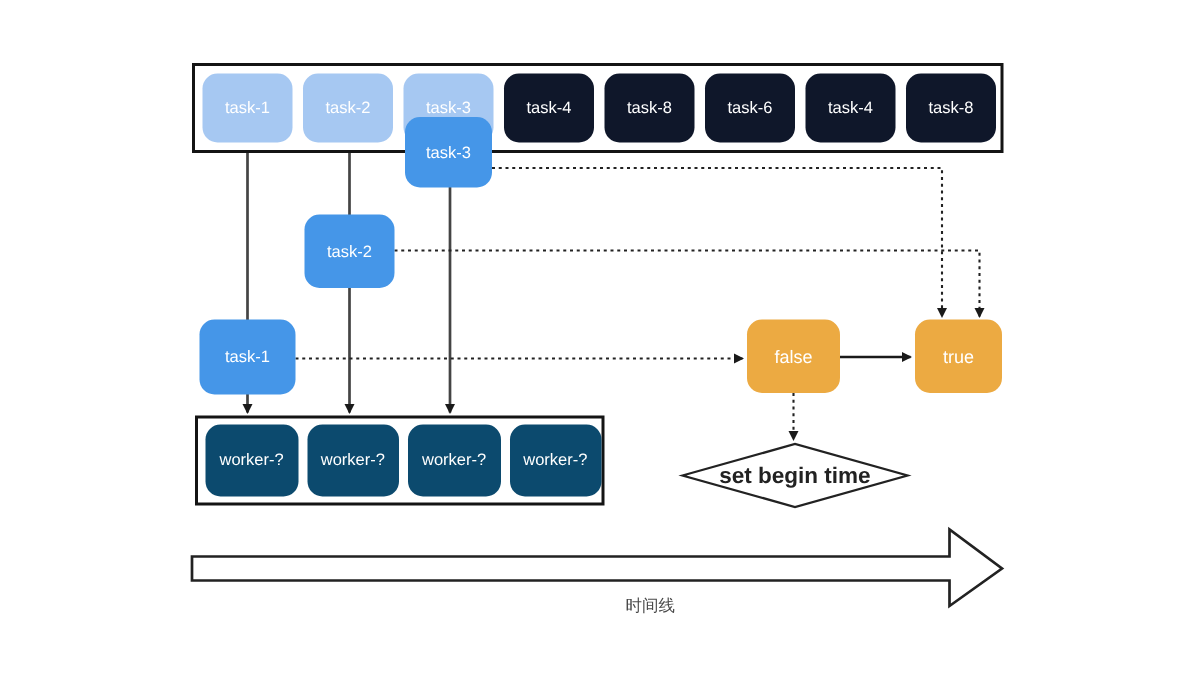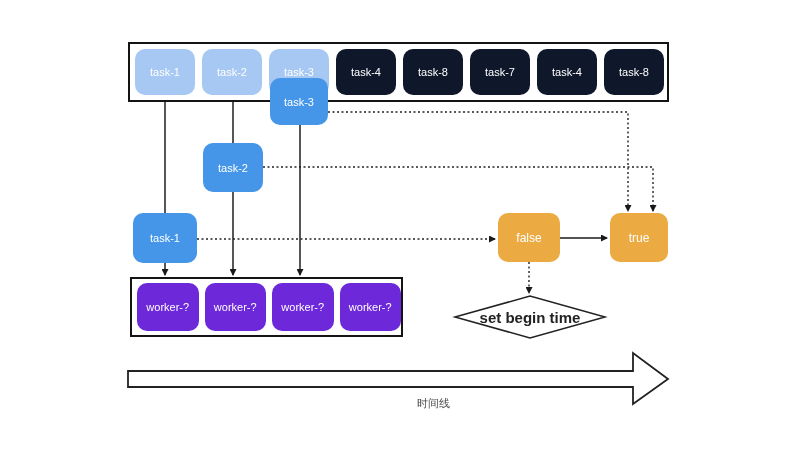--- a/index.html
+++ b/index.html
@@ -14,21 +14,21 @@
   }
   .queue{left:128px;top:42px;width:541px;height:60px;padding-left:5px;gap:7px;}
   .workerbox{left:130px;top:277px;width:273px;height:60px;padding-left:5px;gap:6px;}
   .node{
     display:flex;align-items:center;justify-content:center;
     color:#ffffff;font-size:11px;font-weight:500;border-radius:10px;
     box-sizing:border-box;
   }
   .qtask{width:60px;height:46px;background:#0f172a;}
   .qtask.light{background:#a6c8f2;}
-  .wnode{width:62px;height:48px;background:#6d28d9;}
+  .wnode{width:62px;height:48px;background:#0c4a6e;}
   .abs{position:absolute;z-index:3;}
   .dtask{background:#4596e8;}
   .d3{left:270px;top:78px;width:58px;height:47px;}
   .d2{left:203px;top:143px;width:60px;height:49px;}
   .d1{left:133px;top:213px;width:64px;height:50px;}
   .onode{background:#ecaa42;font-size:12px;}
   .ofalse{left:498px;top:213px;width:62px;height:49px;}
   .otrue{left:610px;top:213px;width:58px;height:49px;}
   .diamond-label{
     position:absolute;left:455px;top:296px;width:150px;height:42px;z-index:3;
@@ -71,21 +71,21 @@
 
     <polygon points="128,371 633,371 633,353 668,379 633,404 633,387 128,387" fill="#ffffff" stroke="#222" stroke-width="1.8" stroke-linejoin="miter"></polygon>
   </svg>
 
   <div class="container queue">
     <div class="node qtask light">task-1</div>
     <div class="node qtask light">task-2</div>
     <div class="node qtask light">task-3</div>
     <div class="node qtask">task-4</div>
     <div class="node qtask">task-8</div>
-    <div class="node qtask">task-7</div>
+    <div class="node qtask">task-6</div>
     <div class="node qtask">task-4</div>
     <div class="node qtask">task-8</div>
   </div>
 
   <div class="node abs dtask d3">task-3</div>
   <div class="node abs dtask d2">task-2</div>
   <div class="node abs dtask d1">task-1</div>
 
   <div class="container workerbox">
     <div class="node wnode">worker-?</div>

